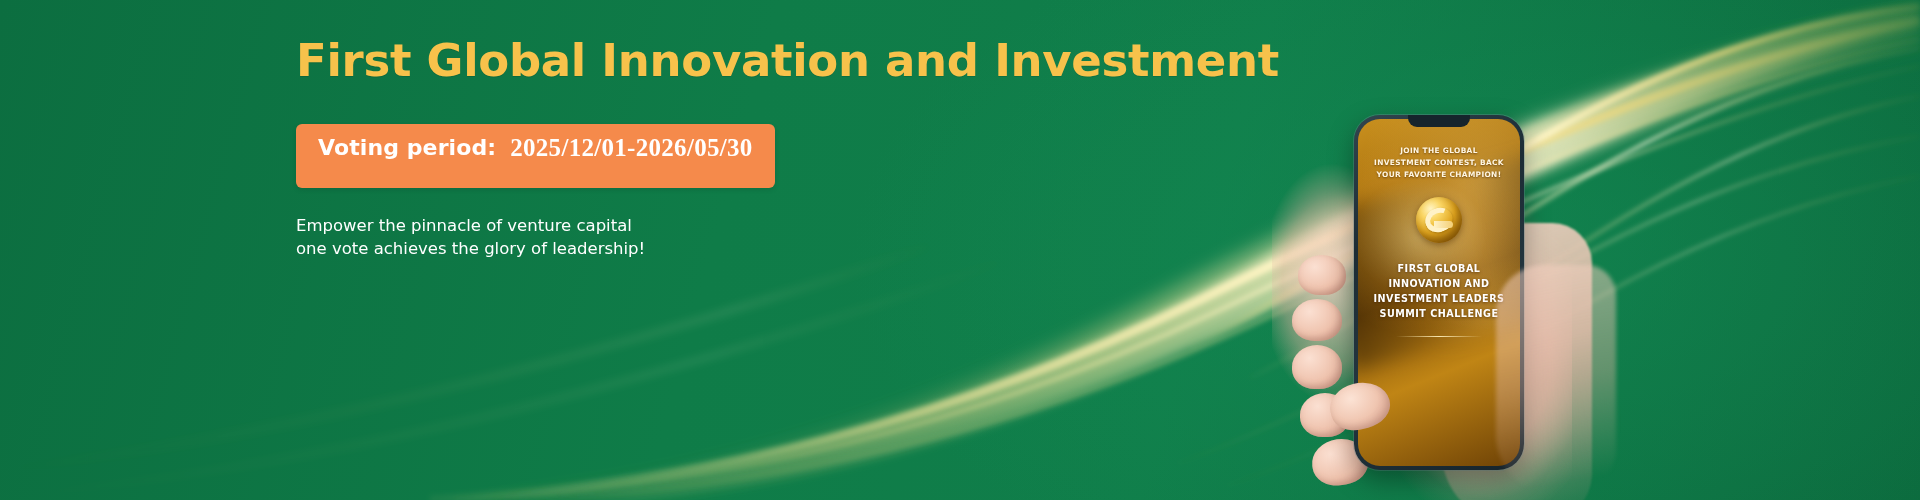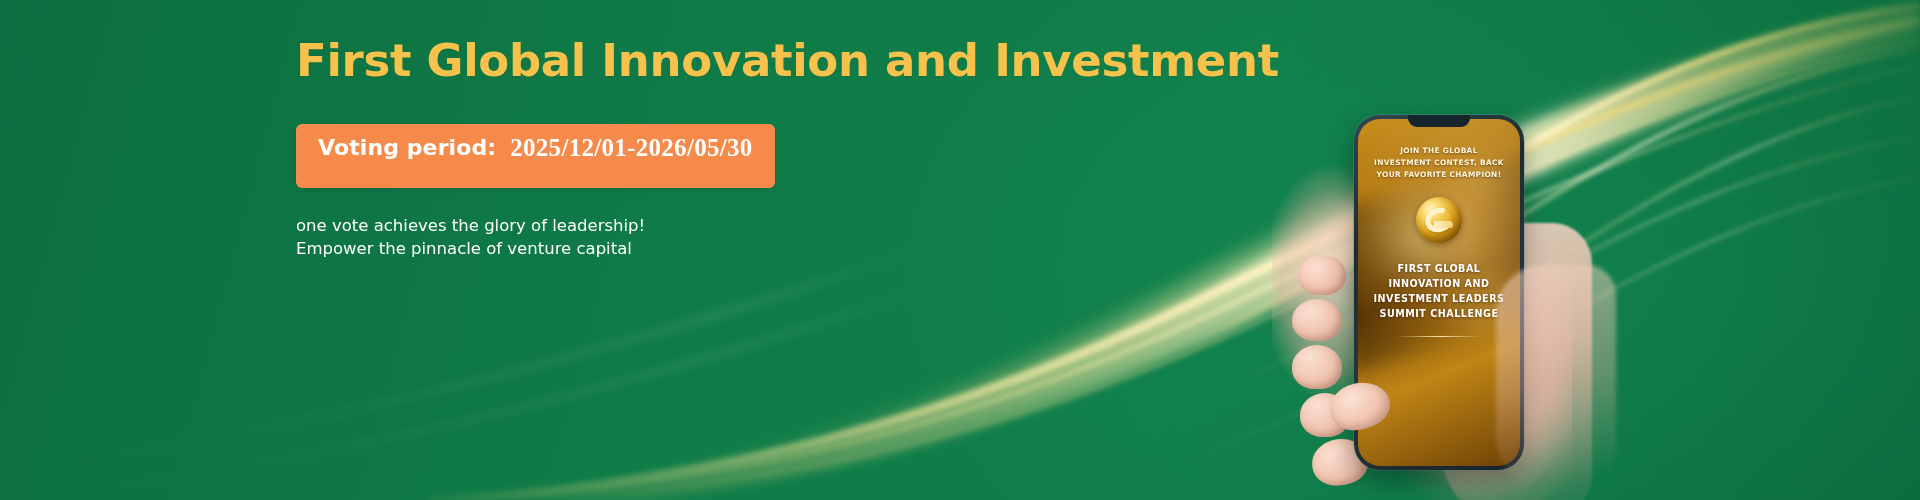--- a/index.html
+++ b/index.html
@@ -309,22 +309,22 @@
     <h1 class="headline">
       <span class="ln ln1">First Global Innovation and Investment</span>
     </h1>
 
     <div class="badge">
       <span class="badge-label">Voting period:</span>
       <span class="badge-value">2025/12/01-2026/05/30</span>
     </div>
 
     <p class="tagline">
+      <span>Empower the pinnacle of venture capital</span>
       <span>one vote achieves the glory of leadership!</span>
-      <span>Empower the pinnacle of venture capital</span>
     </p>
 
   </div>
 
   <div class="device">
 
     <div class="hand">
       <div class="palm"></div>
       <div class="knuckle k1"></div>
       <div class="knuckle k2"></div>

